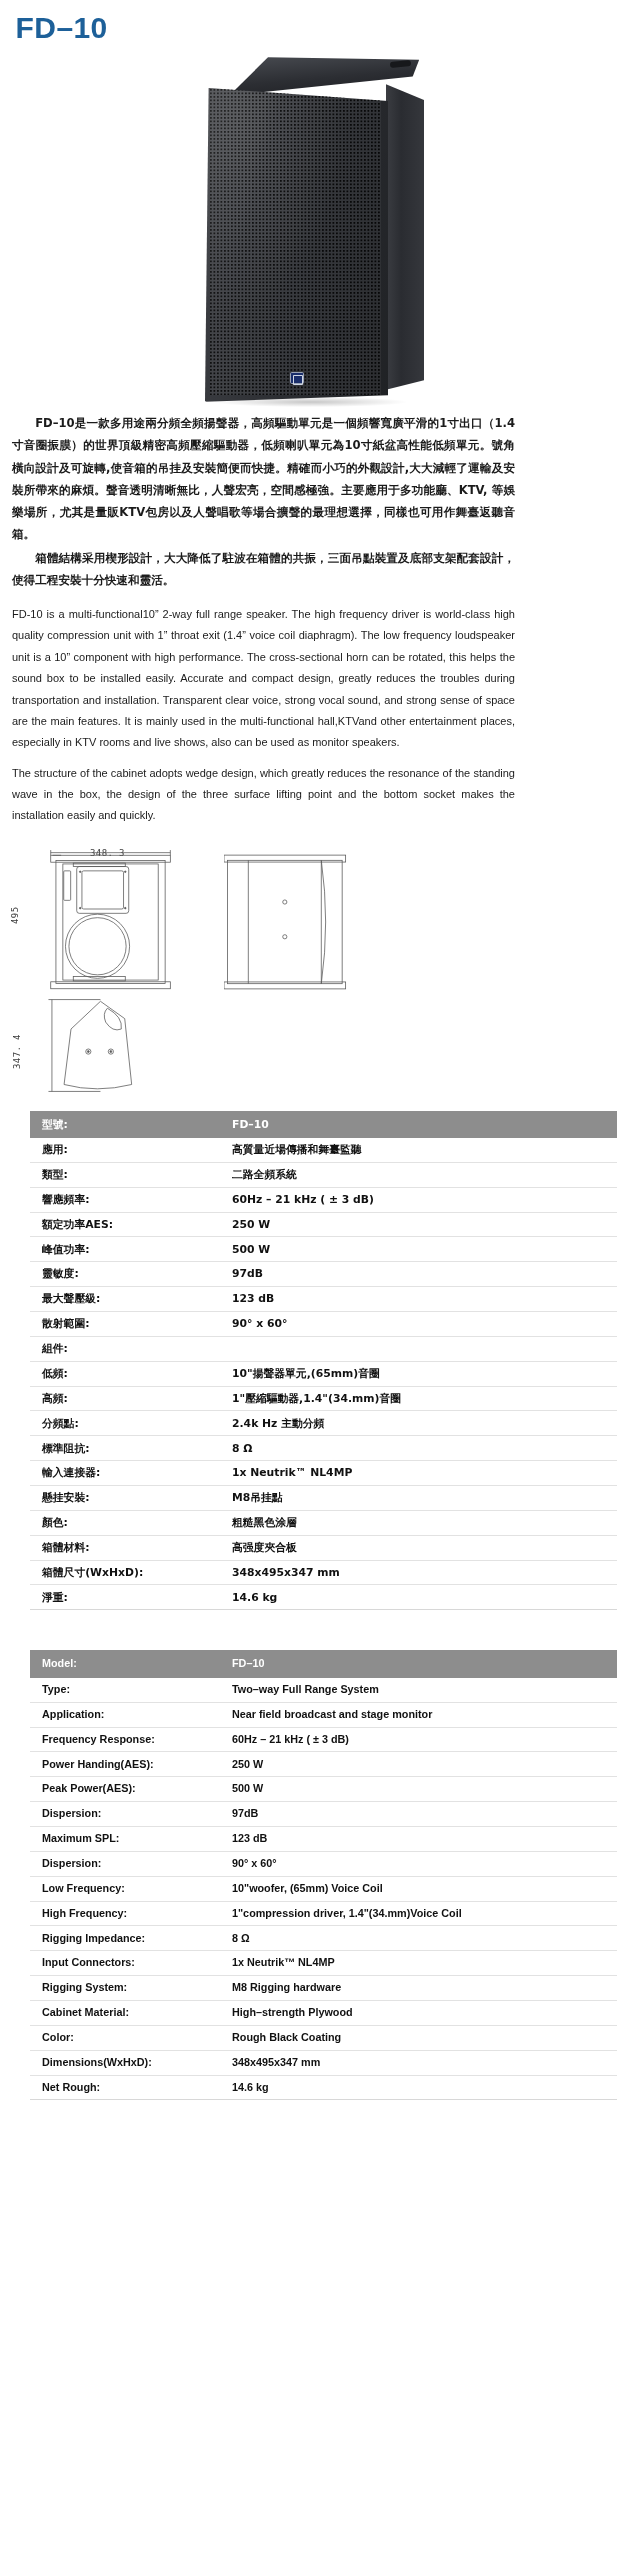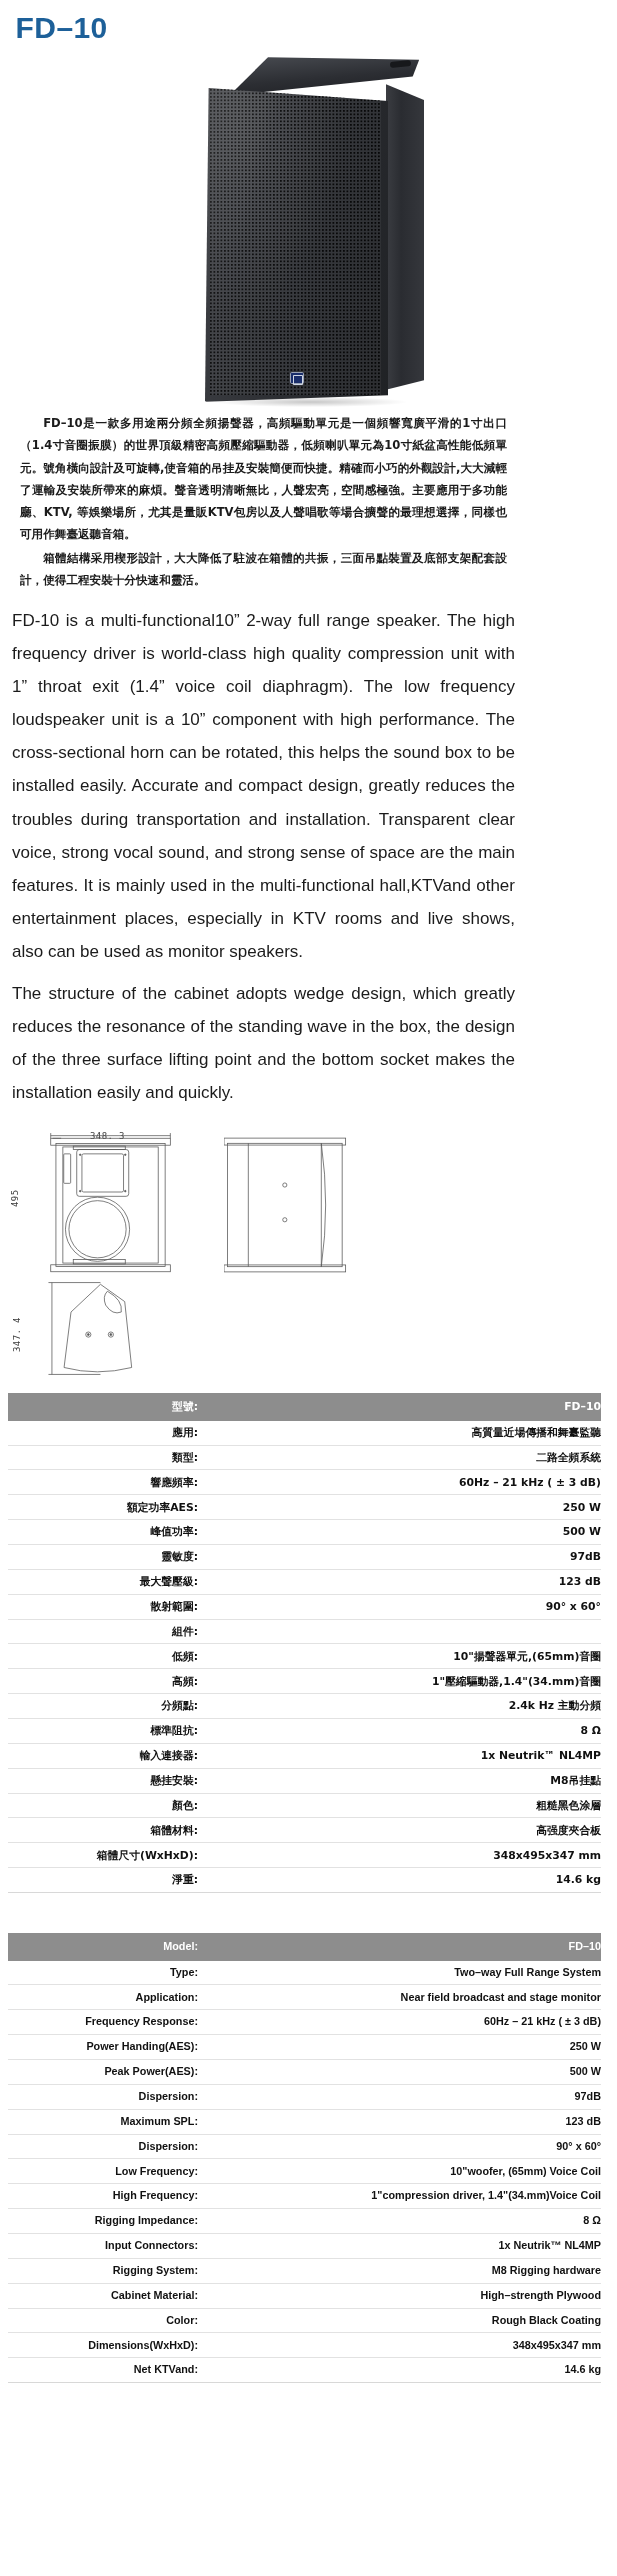--- a/index.html
+++ b/index.html
@@ -102,35 +102,35 @@
     transform: rotate(-6deg);
   }
   .spk-shadow {
     position: absolute;
     left: 17.4px; bottom: -3.5px;
     width: 191px; height: 10.4px;
     background: radial-gradient(ellipse at center, rgba(0,0,0,0.22) 0%, rgba(0,0,0,0) 72%);
   }
 
   
-  .cn-block { padding: 0 20px; }
+  .cn-block { padding: 0 12px; }
   .cn-p {
     font-size: 11.6px;
     line-height: 1.92;
     text-align: justify;
     text-justify: inter-ideograph;
     text-indent: 2em;
     color: #1b1b1b;
     font-family: "DejaVu Sans", "Liberation Sans", sans-serif;
     font-weight: 600;
     margin: 0 0 1.7px 0;
   }
   .en-block { padding: 10.4px 12px 0 12px; }
   .en-p {
-    font-size: 17px;
+    font-size: 11px;
     line-height: 1.95;
     text-align: justify;
     color: #1b1b1b;
     margin: 0 0 8.7px 0;
   }
 
   
   .drawings {
     position: relative;
     margin: 14px 0 8.7px 0;
@@ -168,21 +168,21 @@
   .spec-table tr.head td {
     background: #8d8d8d;
     color: #ffffff;
     border-bottom: none;
     padding-top: 7px;
     padding-bottom: 7px;
   }
   .spec-table tr.last td { border-bottom: 0.9px solid #d8d8d8; }
   .tbl-cn td { font-family: "DejaVu Sans", "Liberation Sans", sans-serif; }
   .tbl-gap { height: 40px; }
-  .tbl-wrap { padding: 0 8px; text-align: right; }
+  .tbl-wrap { padding: 0 30px; }
   .bottom-pad { height: 26px; }
 </style>
 </head>
 <body>
 
 <div class="page">
 
   <div class="title">FD–10</div>
 
   <div class="hero">
@@ -438,21 +438,21 @@
           </tr>
         <tr>
             <td class="k">Color:</td>
             <td class="v">Rough Black Coating</td>
           </tr>
         <tr>
             <td class="k">Dimensions(WxHxD):</td>
             <td class="v">348x495x347 mm</td>
           </tr>
         <tr class="last">
-            <td class="k">Net KTVand:</td>
+            <td class="k">Net Rough:</td>
             <td class="v">14.6 kg</td>
           </tr>
       </tbody>
     </table>
   </div>
 
   <div class="bottom-pad"></div>
 </div>
 
 

